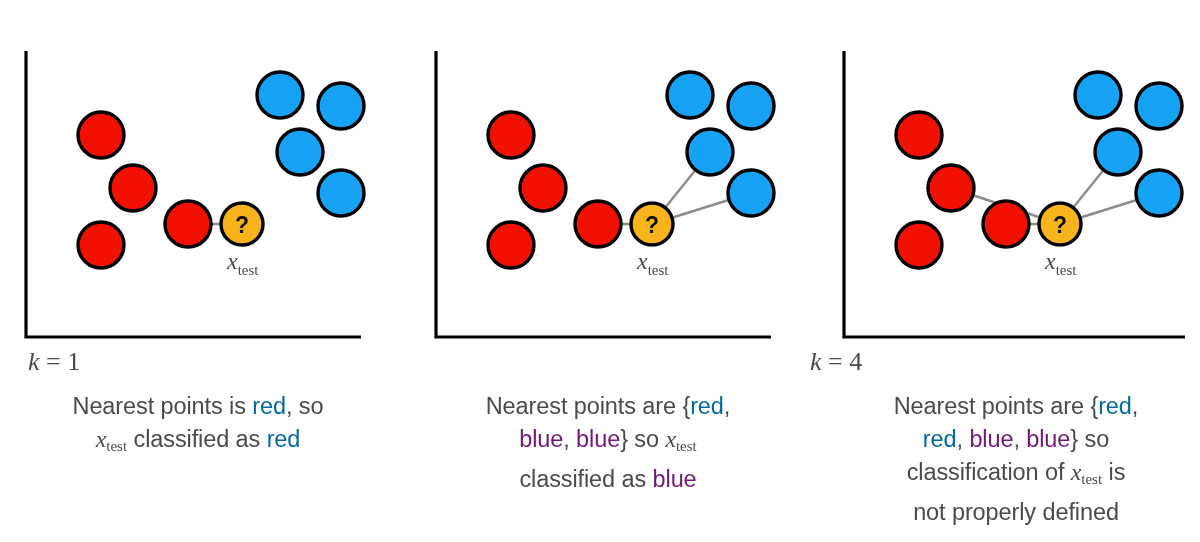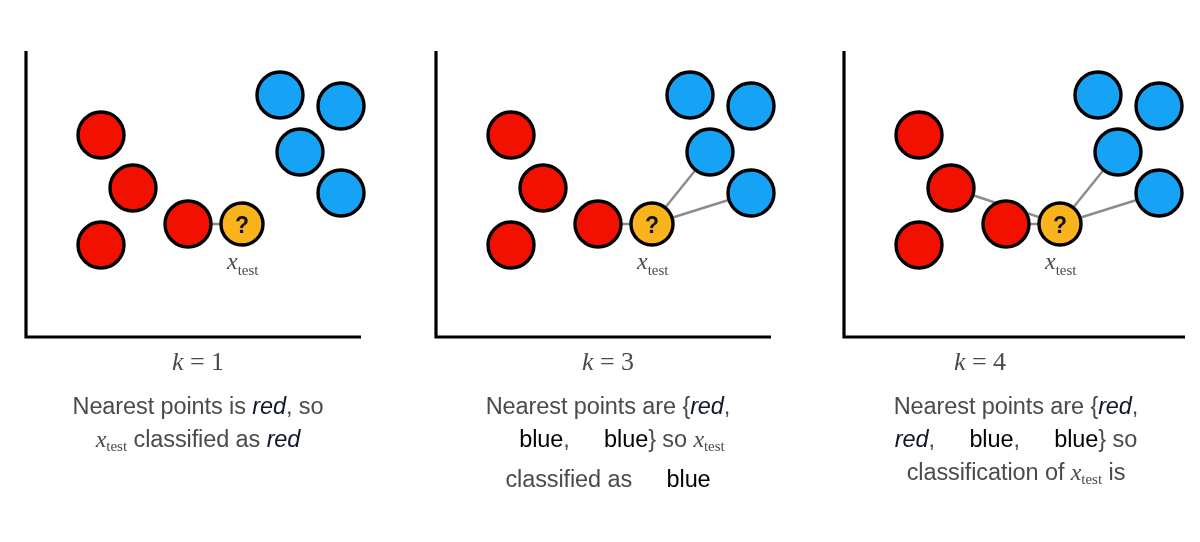--- a/index.html
+++ b/index.html
@@ -29,36 +29,35 @@
   }
   .panel-caption {
     position: absolute;
     text-align: center;
     color: #4a4a4a;
     font-family: "Liberation Sans", sans-serif;
     font-size: 23.5px;
     line-height: 33px;
     letter-spacing: -0.1px;
   }
-  .panel-caption .red   { color: #0f172a; font-style: italic; }
-  .panel-caption .blue  { color: #000000; margin-left: 28px; }
+  .panel-caption .red   { color: #0369a1; }
+  .panel-caption .blue  { color: #701a75; }
   .xtest-inline {
     font-family: "Liberation Serif", serif;
     font-style: italic;
     font-size: 24px;
   }
   .xtest-inline .sub {
     font-size: 15px;
     font-style: normal;
     vertical-align: -0.28em;
     letter-spacing: 0;
   }
   .k-label {
     position: absolute;
-    text-align: center;
     color: #4a4a4a;
     font-family: "Liberation Serif", serif;
     font-size: 26px;
     white-space: nowrap;
   }
   .k-label .kv { font-style: italic; }
   #cap1 { left: 8px;   top: 390px; width: 380px; }
   #cap2 { left: 418px; top: 390px; width: 380px; }
   #cap3 { left: 826px; top: 390px; width: 380px; }
   #k1 { left: 28px;  top: 347px; width: 340px; }
@@ -151,33 +150,33 @@
 
         <text x="1045" y="269" font-family="'Liberation Serif', serif" font-style="italic" font-size="24" fill="#4a4a4a">
           <tspan>x</tspan><tspan dy="6" font-size="15" font-style="normal">test</tspan>
         </text>
       </g>
 
     </g>
   </svg>
 
   <div class="k-label" id="k1"><span class="kv">k</span><span> = 1</span></div>
-  <div class="k-label" id="k2"><span class="kv">k</span><span> = 3</span></div>
   <div class="k-label" id="k3"><span class="kv">k</span><span> = 4</span></div>
 
   <div class="panel-caption" id="cap1">
     <span>Nearest points is </span><span class="red">red</span><span>, so</span><br>
     <span class="xtest-inline"><span>x</span><span class="sub">test</span></span><span> classified as </span><span class="red">red</span>
   </div>
 
   <div class="panel-caption" id="cap2">
     <span>Nearest points are {</span><span class="red">red</span><span>,</span><br>
     <span class="blue">blue</span><span>, </span><span class="blue">blue</span><span>} so </span><span class="xtest-inline"><span>x</span><span class="sub">test</span></span><br>
     <span>classified as </span><span class="blue">blue</span>
   </div>
 
   <div class="panel-caption" id="cap3">
     <span>Nearest points are {</span><span class="red">red</span><span>,</span><br>
     <span class="red">red</span><span>, </span><span class="blue">blue</span><span>, </span><span class="blue">blue</span><span>} so</span><br>
     <span>classification of </span><span class="xtest-inline"><span>x</span><span class="sub">test</span></span><span> is</span><br>
+    <span>not properly defined</span>
   </div>
 
 </div>
 
 </body></html>

